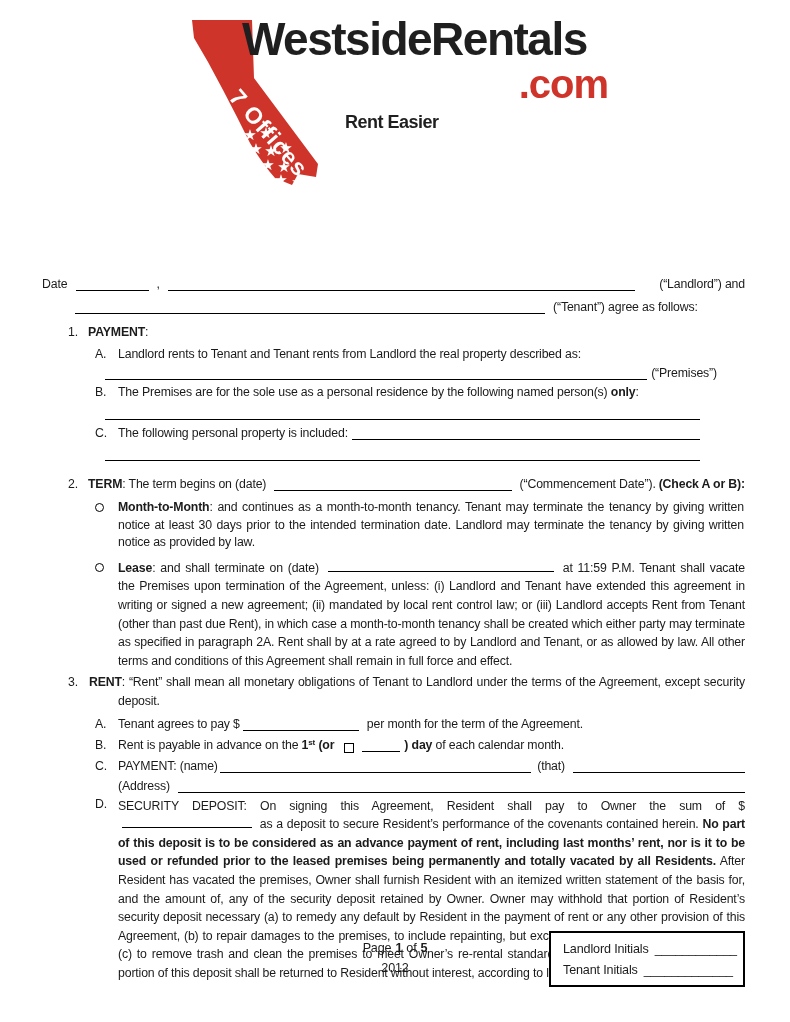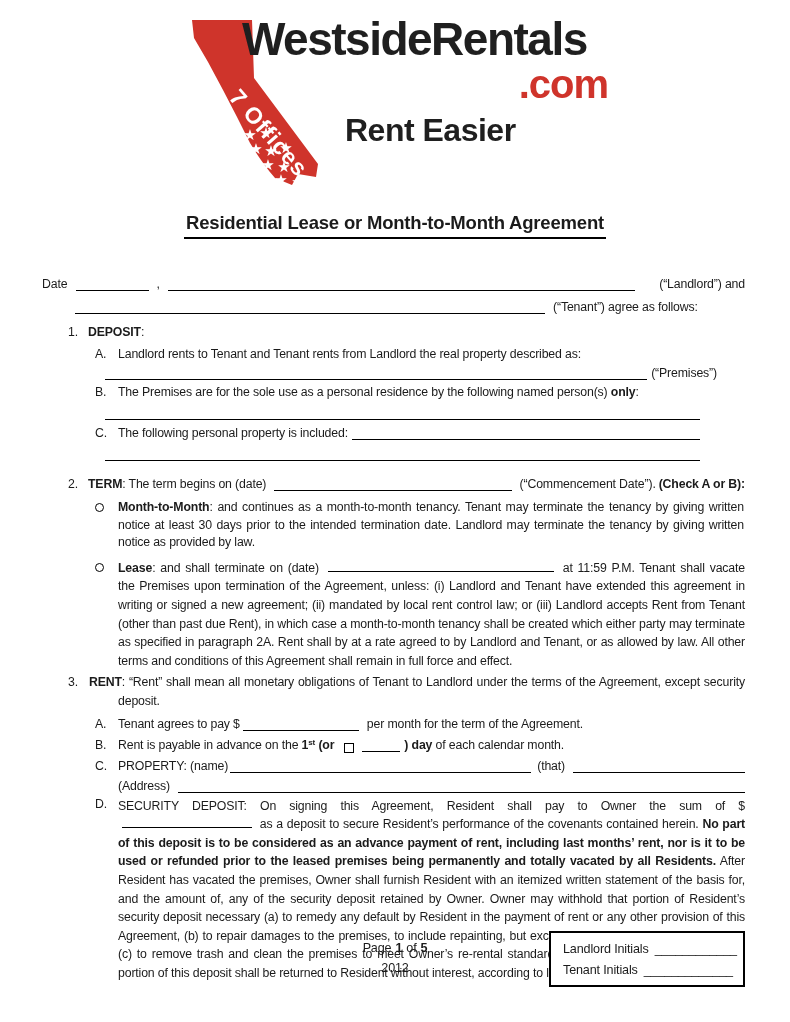--- a/index.html
+++ b/index.html
@@ -13,21 +13,21 @@
   
   .logo { position:absolute; left:178px; top:12px; width:450px; height:186px; }
   .ca-svg { position:absolute; left:0; top:2px; }
   .ca-shape { fill:var(--red); }
   .badge-text { fill:#ffffff; font-weight:bold; font-size:23px; letter-spacing:1px; }
   .star { fill:#ffffff; font-size:15px; }
   .brand { position:absolute; left:64px; top:4px; font-weight:bold; font-size:46px;
            letter-spacing:-1.5px; color:#1f1f1f; line-height:1; white-space:nowrap; }
   .tld { position:absolute; left:64px; top:52px; width:366px; text-align:right;
          font-weight:bold; font-size:40px; color:var(--red); line-height:1; letter-spacing:-1px; }
-  .tagline { position:absolute; left:167px; top:100px; font-weight:bold; font-size:32px;
+  .tagline { position:absolute; left:167px; top:100px; font-weight:bold; font-size:18px;
              color:#1f1f1f; letter-spacing:-0.5px; }
   
   .title-wrap { position:absolute; left:0; top:212px; width:100%; text-align:center; }
   .title { display:inline-block; font-weight:bold; font-size:18.5px; letter-spacing:-0.2px;
            border-bottom:2.5px solid #000; padding:0 2px 3px 2px; }
   
   .content { position:absolute; left:42px; top:268px; width:703px; }
   .row { display:flex; align-items:flex-end; }
   .blank { border-bottom:1.3px solid #000; height:14px; }
   .iblank { display:inline-block; border-bottom:1.2px solid #000; height:10px; }
@@ -67,41 +67,38 @@
       <text class="star" x="90" y="156" text-anchor="middle">★</text>
       <text class="star" x="106" y="158" text-anchor="middle">★</text>
       <text class="star" x="103" y="171" text-anchor="middle">★</text>
       <text class="star" x="120" y="173" text-anchor="middle">★</text>
     </svg>
     <div class="brand">WestsideRentals</div>
     <div class="tld">.com</div>
     <div class="tagline">Rent Easier</div>
   </div>
 
-  <div class="title-wrap">
-    <span class="title">Residential Lease or Month-to-Month Agreement</span>
-  </div>
 
   <div class="content">
 
     <div class="row" style="height:23px;">
       <span>Date</span>
       <span class="blank" style="width:73px; margin-left:9px;"></span>
       <span style="margin-left:7px;">,</span>
       <span class="blank" style="flex:1; margin-left:8px;"></span>
       <span style="margin-left:24px;">(“Landlord”) and</span>
     </div>
     <div class="row" style="height:23px; margin-right:28px;">
       <span class="blank" style="width:470px; margin-left:33px;"></span>
       <span style="margin-left:8px;">(“Tenant”) agree as follows:</span>
     </div>
 
     <div class="row" style="margin:8px 0 0 26px; height:17px;">
       <span class="numlbl">1.</span>
-      <span><b>DEPOSIT</b><span>:</span></span>
+      <span><b>PAYMENT</b><span>:</span></span>
     </div>
 
     <div class="row" style="margin:4px 0 0 53px; height:18px;">
       <span class="itmlbl">A.</span>
       <span>Landlord rents to Tenant and Tenant rents from Landlord the real property described as:</span>
     </div>
     <div class="row" style="margin:0 28px 0 63px; height:19px;">
       <span class="blank" style="flex:1;"></span>
       <span style="margin-left:4px;margin-top:32px;">(“Premises”)</span>
     </div>
@@ -156,21 +153,21 @@
     <div class="row" style="margin:3px 0 0 53px; height:18px;">
       <span class="itmlbl">B.</span>
       <span><span>Rent is payable in advance on the </span><b><span>1</span><sup>st</sup><span> (or</span></b></span>
       <span class="chk"></span>
       <span class="iblank" style="width:38px; margin:0 4px;"></span>
       <span><b>) day</b><span> of each calendar month.</span></span>
     </div>
 
     <div class="row" style="margin:3px 0 0 53px; height:18px;">
       <span class="itmlbl">C.</span>
-      <span>PROPERTY: (name)</span>
+      <span>PAYMENT: (name)</span>
       <span class="blank" style="flex:1; margin:0 6px 0 2px;"></span>
       <span>(that)</span>
       <span class="blank" style="width:172px; margin-left:8px;"></span>
     </div>
     <div class="row" style="margin:2px 0 0 76px; height:18px;">
       <span>(Address)</span>
       <span class="blank" style="flex:1; margin-left:8px;"></span>
     </div>
 
     <div style="display:flex; margin:4px 0 0 53px;">

